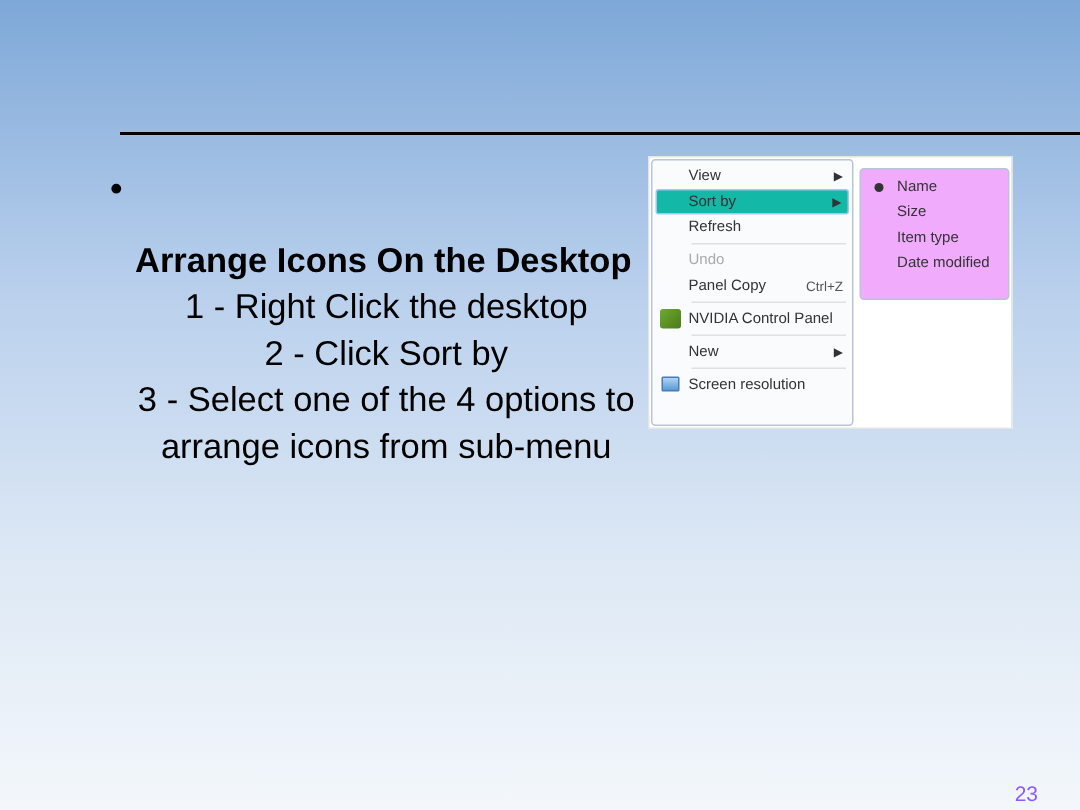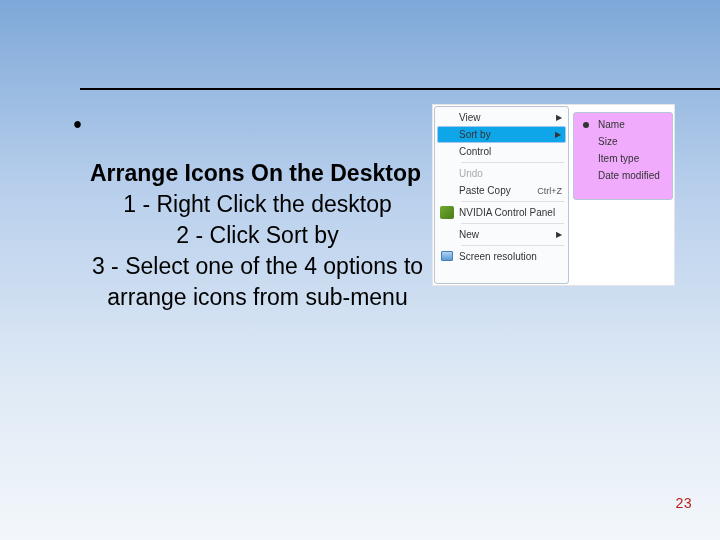--- a/index.html
+++ b/index.html
@@ -71,21 +71,21 @@
   }
   .mi {
     display: flex;
     align-items: center;
     padding: 2px 4px 2px 22px;
     height: 17px;
     position: relative;
     white-space: nowrap;
   }
   .mi.hl {
-    background: #0ea5e9;
+    background: #14b8a6;
     border: 1px solid #a6c5ef;
     border-radius: 2px;
     padding-left: 21px;
   }
   .mi .arrow {
     margin-left: auto;
     font-size: 8px;
     color: #333;
   }
   .mi .shortcut {
@@ -128,25 +128,24 @@
     position: absolute;
     left: 7px;
     top: 6px;
     width: 6px;
     height: 6px;
     border-radius: 50%;
     background: #333;
   }
   .page-num {
     position: absolute;
-    bottom: 28px;
+    bottom: 3px;
     right: 28px;
     font-size: 14px;
-    color: #b91c1c;
-    font-family: Liberation Mono, monospace;
+    color: #8b5cf6;
   }
 </style>
 </head>
 <body>
 
 <div class="divider"></div>
 
 <div class="content">
   <div class="bullet-row">
     <div class="bullet-dot">•</div>
@@ -161,28 +160,28 @@
   <div class="menu-col menu-main">
     <div class="mi">
       <span>View</span>
       <span class="arrow">▶</span>
     </div>
     <div class="mi hl">
       <span>Sort by</span>
       <span class="arrow">▶</span>
     </div>
     <div class="mi">
-      <span>Control</span>
+      <span>Refresh</span>
     </div>
     <div class="sep"></div>
     <div class="mi disabled">
       <span>Undo</span>
     </div>
     <div class="mi">
-      <span>Paste Copy</span>
+      <span>Panel Copy</span>
       <span class="shortcut">Ctrl+Z</span>
     </div>
     <div class="sep"></div>
     <div class="mi">
       <span class="ico nv"></span>
       <span>NVIDIA Control Panel</span>
     </div>
     <div class="sep"></div>
     <div class="mi">
       <span>New</span>

